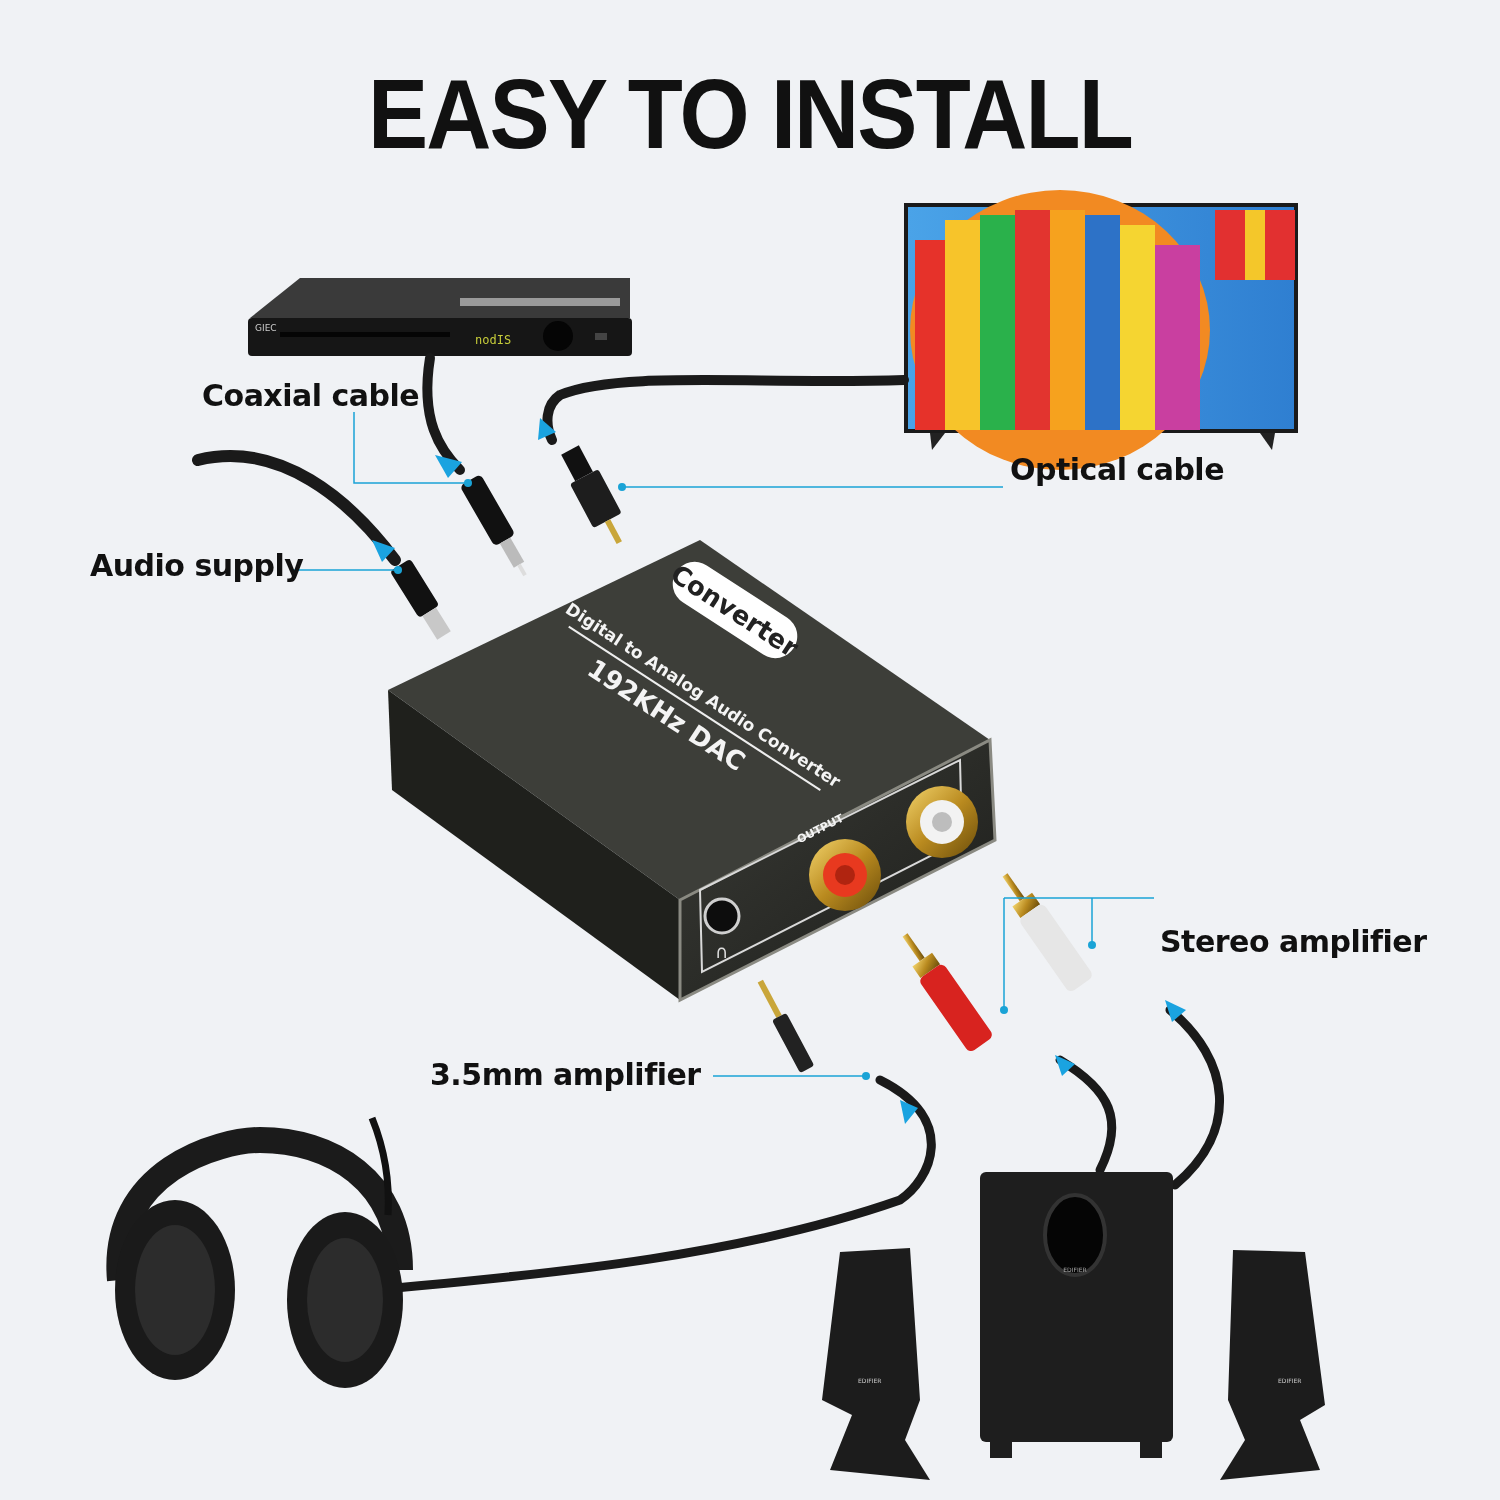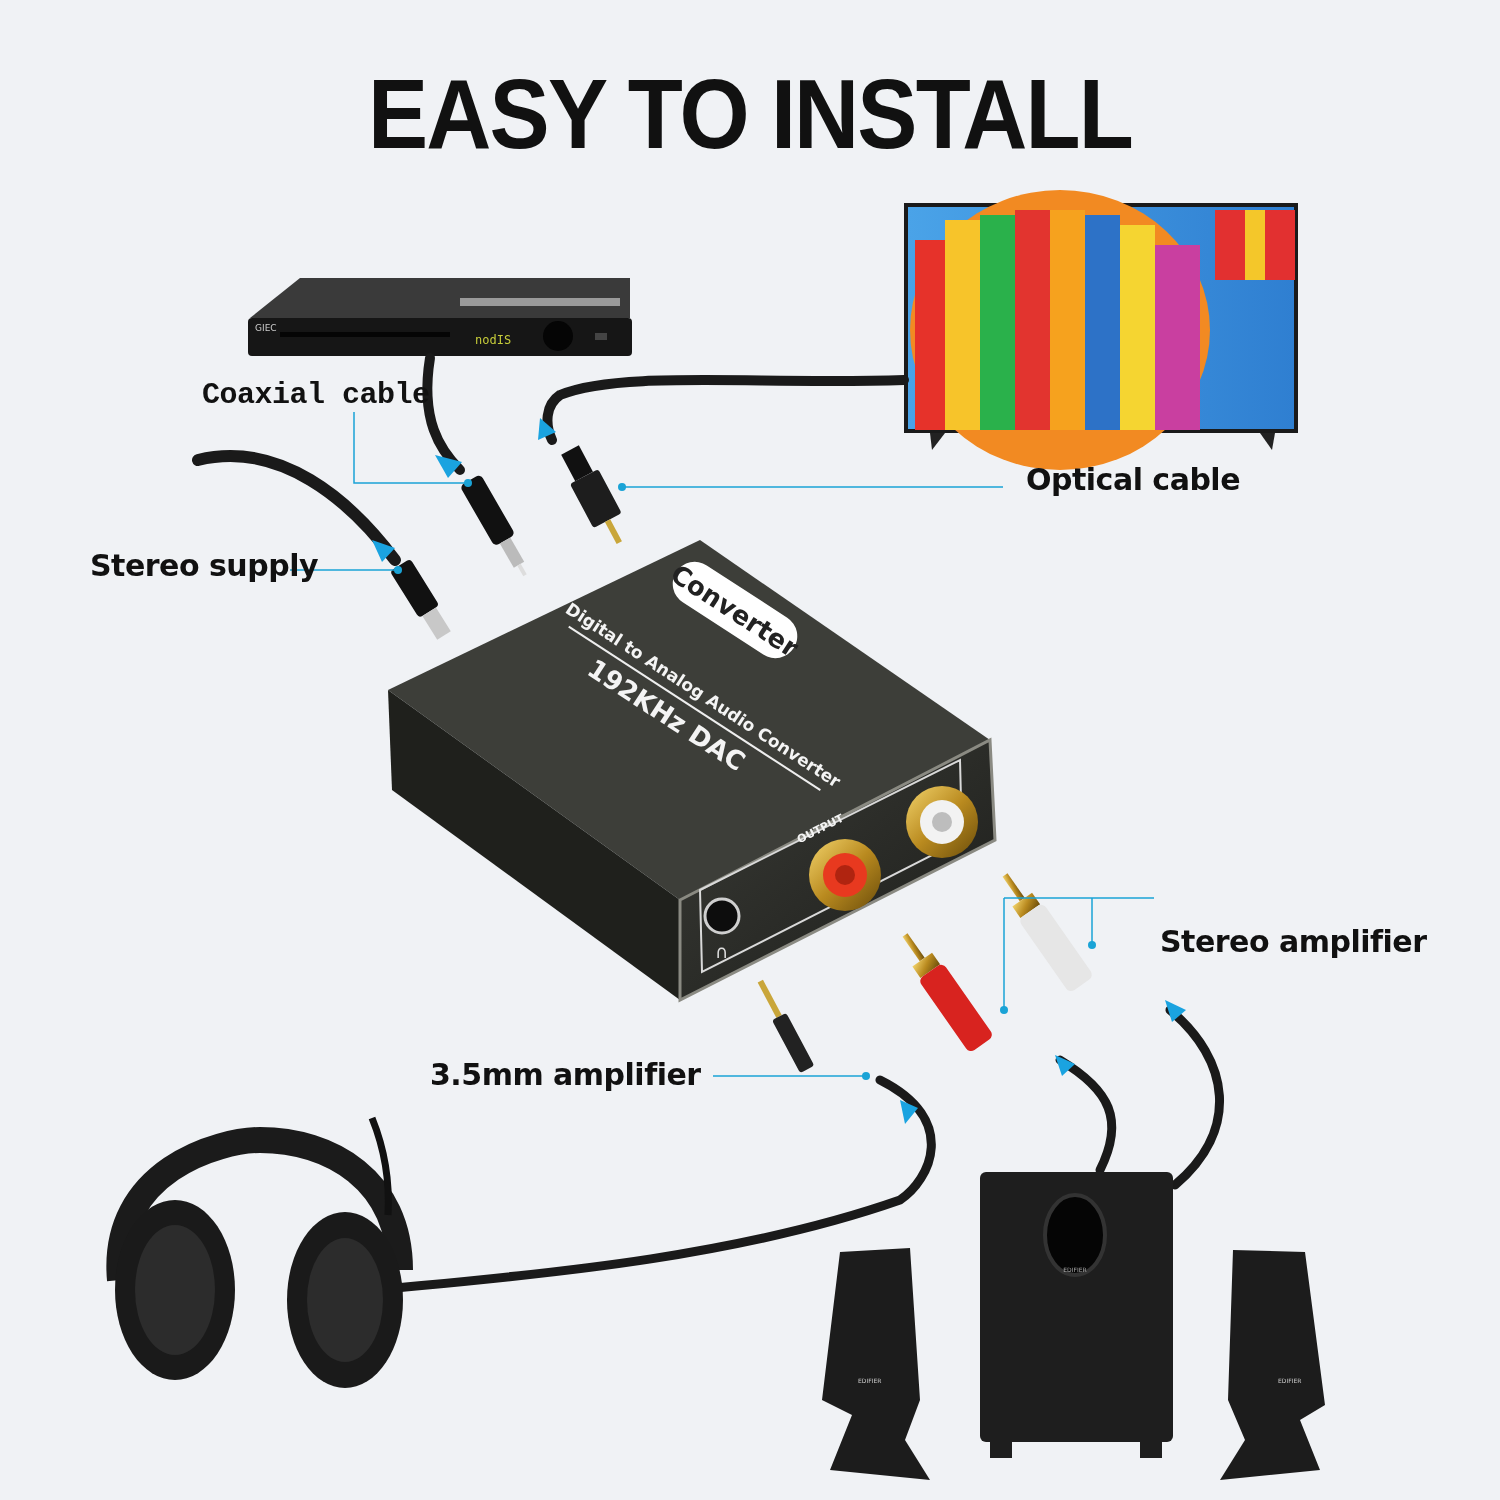--- a/index.html
+++ b/index.html
@@ -193,17 +193,17 @@
   <g fill="#1aa3d6">
     <circle cx="468" cy="483" r="4"></circle>
     <circle cx="622" cy="487" r="4"></circle>
     <circle cx="398" cy="570" r="4"></circle>
     <circle cx="1004" cy="1010" r="4"></circle>
     <circle cx="1092" cy="945" r="4"></circle>
     <circle cx="866" cy="1076" r="4"></circle>
   </g>
 </svg>
 
-<div class="label" style="left:202px; top:378px;font-family:Liberation Mono, monospace;">Coaxial cable</div>
-<div class="label" style="left:1010px; top:462px;margin-left:16px;">Optical cable</div>
-<div class="label" style="left:90px; top:548px;">Stereo supply</div>
+<div class="label" style="left:202px; top:378px;">Coaxial cable</div>
+<div class="label" style="left:1010px; top:452px;">Optical cable</div>
+<div class="label" style="left:90px; top:548px;">Audio supply</div>
 <div class="label" style="left:1160px; top:876px;margin-top:48px;">Stereo amplifier</div>
 <div class="label" style="left:430px; top:1057px;">3.5mm amplifier</div>
 
 </body></html>

